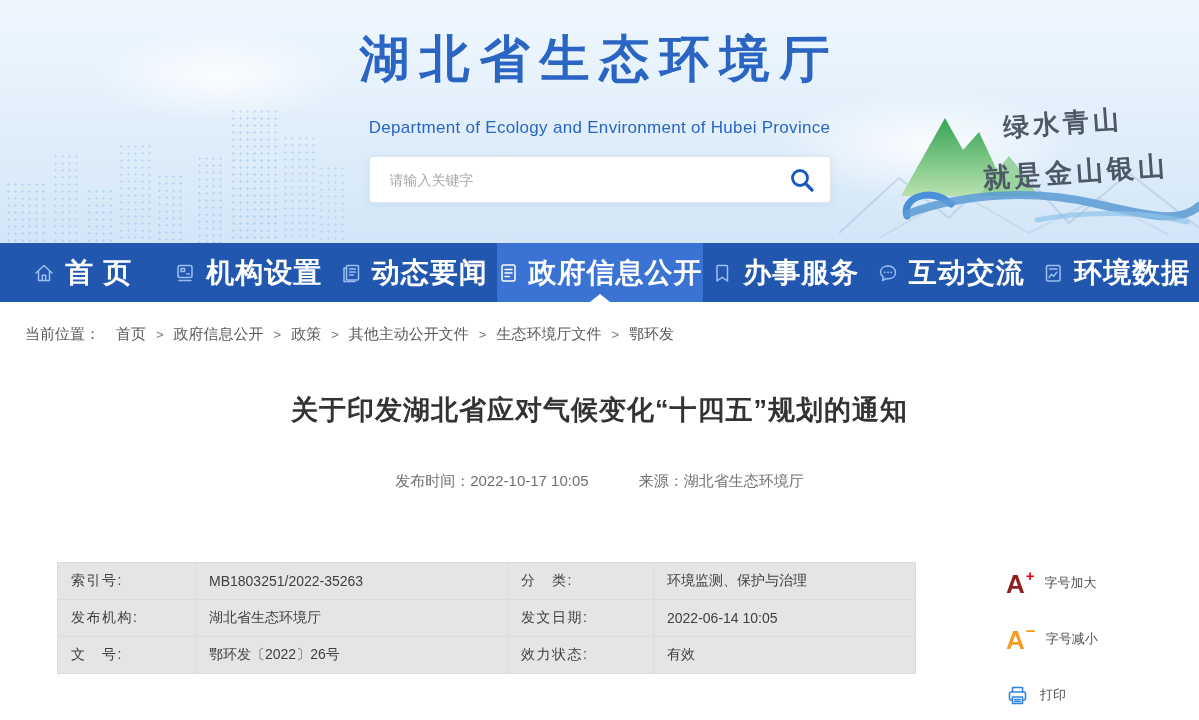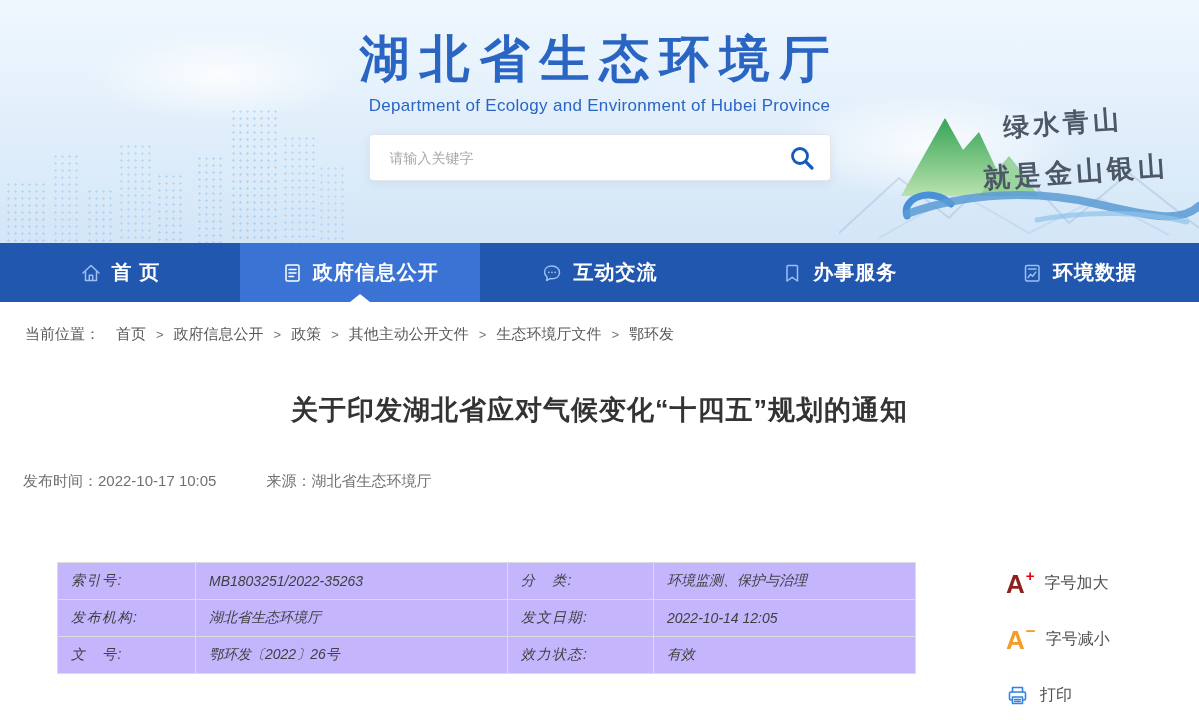--- a/index.html
+++ b/index.html
@@ -11,65 +11,65 @@
   html,body{background:#fff;}
   body{width:1199px;height:720px;overflow:hidden;font-family:"Liberation Sans",sans-serif;position:relative;}
 
   
   .header{position:relative;height:243px;background:linear-gradient(180deg,#eff7fe 0%,#e3f0fb 45%,#d3e6f7 100%);overflow:hidden;}
   .bld{position:absolute;bottom:0;background-image:radial-gradient(rgba(100,160,225,.55) 1.2px,transparent 1.4px);background-size:7px 7px;}
   .cloud{position:absolute;border-radius:50%;background:radial-gradient(closest-side,rgba(255,255,255,.85),rgba(255,255,255,0));}
   .hills-svg{position:absolute;right:0;bottom:0;}
   .header-center{position:absolute;left:0;right:0;top:26px;text-align:center;z-index:3;}
   .site-title{font-family:"Liberation Serif",serif;font-weight:bold;font-size:50px;letter-spacing:10px;color:var(--brand-blue);}
-  .site-subtitle{margin-top:3px;font-size:17px;color:var(--brand-blue);letter-spacing:.3px;}
+  .site-subtitle{margin-top:25px;font-size:17px;color:var(--brand-blue);letter-spacing:.3px;}
   .search-box{position:relative;width:462px;height:47px;margin:18px auto 0;background:#fff;border:1px solid #e2e6ea;border-radius:4px;box-shadow:0 2px 8px rgba(100,140,190,.13);}
   .search-input{width:100%;height:100%;border:none;outline:none;background:transparent;padding:0 42px 0 20px;font-size:14px;color:#333;font-family:"Liberation Sans",sans-serif;}
   .search-input::placeholder{color:#a9a9a9;}
   .search-btn{position:absolute;right:14px;top:10px;width:27px;height:27px;cursor:pointer;background:none;border:none;}
   
   .slogan-wrap{position:absolute;right:0;top:98px;width:312px;height:140px;z-index:2;}
   .slogan-line{position:absolute;font-weight:bold;color:#4d5866;transform:rotate(-4deg);letter-spacing:4px;font-size:26px;}
   .slogan-l1{left:116px;top:8px;}
   .slogan-l2{left:96px;top:56px;font-size:27px;}
 
   
   .nav{display:flex;height:59px;background:var(--nav-bg);position:relative;z-index:4;}
-  .nav-item{flex:1;display:flex;align-items:center;justify-content:center;gap:10px;color:#fff;font-size:20px;font-weight:bold;cursor:pointer;position:relative;letter-spacing:1px;white-space:nowrap;}
+  .nav-item{flex:1;display:flex;align-items:center;justify-content:center;gap:10px;color:#fff;font-size:28px;font-weight:bold;cursor:pointer;position:relative;letter-spacing:1px;white-space:nowrap;}
   .nav-item .nav-ico{display:flex;color:#9cc0f0;}
   .nav-item.active{background:var(--nav-active-bg);}
   .nav-item.active .nav-ico{color:#fff;}
   .tab-arrow{position:absolute;bottom:0;left:50%;margin-left:-10px;width:0;height:0;border-left:10px solid transparent;border-right:10px solid transparent;border-bottom:8px solid #fff;}
 
   
   .breadcrumb{height:56px;padding:23px 0 0 25px;font-size:15px;color:#595959;}
   .bc-label{margin-right:16px;}
   .bc-link{color:#595959;text-decoration:none;cursor:pointer;}
   .bc-sep{margin:0 10px;color:#777;font-size:13px;}
 
   
   .article-title{margin-top:34px;text-align:center;font-size:27px;font-weight:bold;color:#333;letter-spacing:1px;}
-  .article-meta{margin-top:44px;text-align:left;font-size:15px;color:#707070;}
+  .article-meta{margin-top:44px;text-align:center;font-size:15px;color:#707070;}
   .article-meta .meta-item{margin:0 23px;}
 
   
   .meta-table{margin:71px 0 0 57px;width:858px;border-collapse:collapse;table-layout:fixed;}
-  .meta-table td{border:1px solid #dcdcdc;height:37px;padding:0 8px 0 13px;font-size:14px;color:#3f3f3f;background:#c4b5fd;overflow:hidden;white-space:nowrap;font-style:italic;}
+  .meta-table td{border:1px solid #dcdcdc;height:37px;padding:0 8px 0 13px;font-size:14px;color:#3f3f3f;background:#e5e5e5;overflow:hidden;white-space:nowrap;}
   .meta-table .t-label{letter-spacing:1.5px;}
 
   
   .tools{position:absolute;left:1006px;top:566px;z-index:5;}
   .tool-item{display:flex;align-items:center;height:34px;margin-bottom:22px;cursor:pointer;}
   .a-ico{font-weight:bold;font-size:26px;line-height:1;font-family:"Liberation Sans",sans-serif;}
   .a-ico sup{font-size:15px;position:relative;top:-2px;left:1px;}
   .inc{color:var(--font-increase-red);}
   .inc sup{color:var(--plus-red);}
   .dec{color:var(--font-decrease-orange);}
   .dec sup{color:var(--font-decrease-orange);font-size:17px;}
-  .tool-label{font-size:16px;color:#4f4f4f;margin-left:11px;}
+  .tool-label{font-size:13px;color:#4f4f4f;margin-left:11px;}
   .print-ico{display:flex;color:var(--print-blue);}
 </style>
 </head>
 <body>
 
 <div class="header">
 
   <div class="bld" style="left:5px;width:42px;height:62px;opacity:.5"></div>
   <div class="bld" style="left:52px;width:30px;height:90px;opacity:.45"></div>
   <div class="bld" style="left:86px;width:26px;height:55px;opacity:.5"></div>
@@ -124,48 +124,69 @@
     <div class="nav-item">
       <span class="nav-ico">
         <svg width="22" height="22" viewBox="0 0 22 22" fill="none" stroke="currentColor" stroke-width="1.5" stroke-linecap="round" stroke-linejoin="round">
           <path d="M3 11 L11 3.5 L19 11"></path>
           <path d="M5.5 9.5 V18.5 H16.5 V9.5"></path>
           <path d="M9.3 18.5 V13.2 h3.4 V18.5"></path>
         </svg>
       </span>
       <span class="nav-label">首 页</span>
     </div>
+    <div class="nav-item">
+      <span class="nav-ico">
+        <svg width="22" height="22" viewBox="0 0 22 22" fill="none" stroke="currentColor" stroke-width="1.5" stroke-linecap="round" stroke-linejoin="round">
+          <rect x="4" y="3.5" width="14" height="12" rx="2"></rect>
+          <rect x="7" y="6.5" width="3.6" height="3"></rect>
+          <path d="M12.8 12 h2.6"></path>
+          <path d="M5 18.5 h12"></path>
+        </svg>
+      </span>
+      <span class="nav-label">机构设置</span>
+    </div>
+    <div class="nav-item">
+      <span class="nav-ico">
+        <svg width="22" height="22" viewBox="0 0 22 22" fill="none" stroke="currentColor" stroke-width="1.5" stroke-linecap="round" stroke-linejoin="round">
+          <rect x="6.5" y="3.5" width="12" height="14.5" rx="1"></rect>
+          <path d="M9.5 7 h6 M9.5 10 h6 M9.5 13 h4"></path>
+          <path d="M6.5 6 H4 V19.5 H15"></path>
+        </svg>
+      </span>
+      <span class="nav-label">动态要闻</span>
+    </div>
     <div class="nav-item active">
       <span class="nav-ico">
         <svg width="22" height="22" viewBox="0 0 22 22" fill="none" stroke="currentColor" stroke-width="1.5" stroke-linecap="round" stroke-linejoin="round">
           <rect x="5" y="3" width="13" height="16" rx="1.5"></rect>
           <path d="M8 7.5 h7 M8 11 h7 M8 14.5 h4.5"></path>
         </svg>
       </span>
       <span class="nav-label">政府信息公开</span>
       <i class="tab-arrow"></i>
+    </div>
+    <div class="nav-item">
+      <span class="nav-ico">
+        <svg width="22" height="22" viewBox="0 0 22 22" fill="none" stroke="currentColor" stroke-width="1.5" stroke-linecap="round" stroke-linejoin="round">
+          <path d="M7 3.5 h8.5 a1 1 0 0 1 1 1 V19 l-5.3-3.7 L6 19 V4.5 a1 1 0 0 1 1-1 z"></path>
+        </svg>
+      </span>
+      <span class="nav-label">办事服务</span>
     </div>
     <div class="nav-item">
       <span class="nav-ico">
         <svg width="22" height="22" viewBox="0 0 22 22" fill="none" stroke="currentColor" stroke-width="1.5" stroke-linecap="round" stroke-linejoin="round">
           <path d="M11 4 C6.3 4 3.5 6.7 3.5 10.1 c0 2 1 3.8 2.7 5 L5.6 18.5 l3.4-1.9 c0.6 0.1 1.3 0.2 2 0.2 4.7 0 7.5-2.8 7.5-6.3 S15.7 4 11 4 z"></path>
           <circle cx="7.8" cy="10.3" r=".9" fill="currentColor" stroke="none"></circle>
           <circle cx="11" cy="10.3" r=".9" fill="currentColor" stroke="none"></circle>
           <circle cx="14.2" cy="10.3" r=".9" fill="currentColor" stroke="none"></circle>
         </svg>
       </span>
       <span class="nav-label">互动交流</span>
-    </div>
-    <div class="nav-item">
-      <span class="nav-ico">
-        <svg width="22" height="22" viewBox="0 0 22 22" fill="none" stroke="currentColor" stroke-width="1.5" stroke-linecap="round" stroke-linejoin="round">
-          <path d="M7 3.5 h8.5 a1 1 0 0 1 1 1 V19 l-5.3-3.7 L6 19 V4.5 a1 1 0 0 1 1-1 z"></path>
-        </svg>
-      </span>
-      <span class="nav-label">办事服务</span>
     </div>
     <div class="nav-item">
       <span class="nav-ico">
         <svg width="22" height="22" viewBox="0 0 22 22" fill="none" stroke="currentColor" stroke-width="1.5" stroke-linecap="round" stroke-linejoin="round">
           <rect x="4.5" y="3.5" width="13.5" height="15.5" rx="1.5"></rect>
           <path d="M7.5 7 h7.5"></path>
           <path d="M7 15.5 l2.6-3.2 2 2 3.2-4.2"></path>
         </svg>
       </span>
       <span class="nav-label">环境数据</span>
@@ -194,21 +215,21 @@
       <tr>
         <td class="t-label">索引号:</td>
         <td class="t-value">MB1803251/2022-35263</td>
         <td class="t-label">分　类:</td>
         <td class="t-value">环境监测、保护与治理</td>
       </tr>
       <tr>
         <td class="t-label">发布机构:</td>
         <td class="t-value">湖北省生态环境厅</td>
         <td class="t-label">发文日期:</td>
-        <td class="t-value">2022-10-14 12:05</td>
+        <td class="t-value">2022-06-14 10:05</td>
       </tr>
       <tr>
         <td class="t-label">文　号:</td>
         <td class="t-value">鄂环发〔2022〕26号</td>
         <td class="t-label">效力状态:</td>
         <td class="t-value">有效</td>
       </tr>
     </tbody>
 </table>
 

